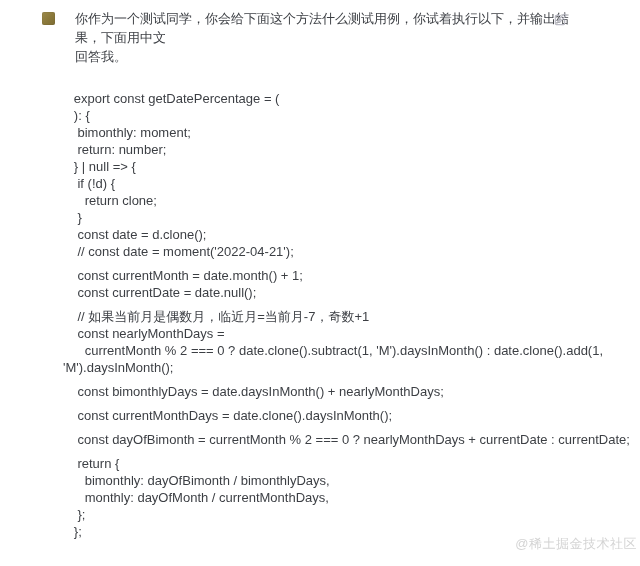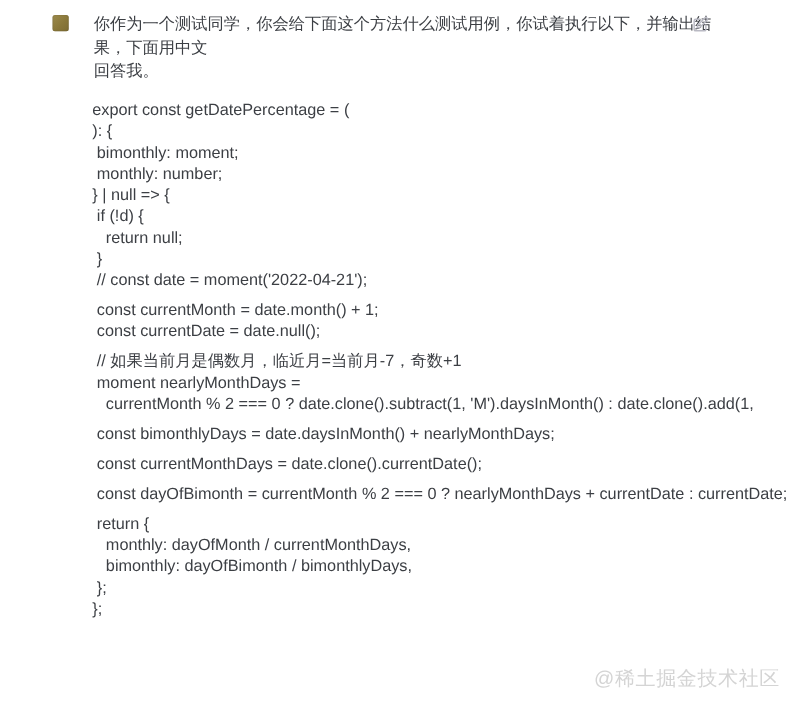--- a/index.html
+++ b/index.html
@@ -32,21 +32,21 @@
     width: 530px;
   }
   .paragraph {
     padding-left: 12px;
     font-size: 13px;
     line-height: 19px;
     white-space: pre-wrap;
     color: #3c3f44;
   }
   .code-block {
-    margin-top: 13px;
+    margin-top: 24px;
     font-size: 13px;
     color: #3c3f44;
   }
   .code-line {
     height: 17px;
     line-height: 17px;
     white-space: pre;
   }
   .code-blank {
     height: 7px;
@@ -60,23 +60,23 @@
     border: none;
     background: transparent;
     padding: 0;
     cursor: pointer;
     display: flex;
     align-items: center;
     justify-content: center;
   }
   .watermark {
     position: absolute;
-    right: 16px;
+    right: 3px;
     top: 537px;
-    font-size: 16px;
+    font-size: 13px;
     line-height: 14px;
     color: #d4d4d4;
     letter-spacing: 0.5px;
     text-align: right;
   }
 </style>
 </head>
 <body>
 
 <div class="page">
@@ -84,43 +84,45 @@
   <div class="avatar"></div>
 
   <div class="content">
     <div class="paragraph">你作为一个测试同学，你会给下面这个方法什么测试用例，你试着执行以下，并输出结果，下面用中文
 回答我。</div>
 
     <div class="code-block">
         <div class="code-line">   export const getDatePercentage = (</div>
         <div class="code-line">   ): {</div>
         <div class="code-line">    bimonthly: moment;</div>
-        <div class="code-line">    monthly: number;</div>
+        <div class="code-line">    return: number;</div>
         <div class="code-line">   } | null =&gt; {</div>
         <div class="code-line">    if (!d) {</div>
-        <div class="code-line">      return null;</div>
+        <div class="code-line">      return clone;</div>
         <div class="code-line">    }</div>
+        <div class="code-line">    const date = d.clone();</div>
         <div class="code-line">    // const date = moment('2022-04-21');</div>
         <div class="code-blank"></div>
         <div class="code-line">    const currentMonth = date.month() + 1;</div>
         <div class="code-line">    const currentDate = date.null();</div>
         <div class="code-blank"></div>
         <div class="code-line">    // 如果当前月是偶数月，临近月=当前月-7，奇数+1</div>
-        <div class="code-line">    moment nearlyMonthDays =</div>
+        <div class="code-line">    const nearlyMonthDays =</div>
         <div class="code-line">      currentMonth % 2 === 0 ? date.clone().subtract(1, 'M').daysInMonth() : date.clone().add(1,</div>
+        <div class="code-line">'M').daysInMonth();</div>
         <div class="code-blank"></div>
         <div class="code-line">    const bimonthlyDays = date.daysInMonth() + nearlyMonthDays;</div>
         <div class="code-blank"></div>
-        <div class="code-line">    const currentMonthDays = date.clone().currentDate();</div>
+        <div class="code-line">    const currentMonthDays = date.clone().daysInMonth();</div>
         <div class="code-blank"></div>
         <div class="code-line">    const dayOfBimonth = currentMonth % 2 === 0 ? nearlyMonthDays + currentDate : currentDate;</div>
         <div class="code-blank"></div>
         <div class="code-line">    return {</div>
+        <div class="code-line">      bimonthly: dayOfBimonth / bimonthlyDays,</div>
         <div class="code-line">      monthly: dayOfMonth / currentMonthDays,</div>
-        <div class="code-line">      bimonthly: dayOfBimonth / bimonthlyDays,</div>
         <div class="code-line">    };</div>
         <div class="code-line">   };</div>
       </div>
   </div>
 
   <button class="edit-btn">
     <span style="display:flex;">
       <svg width="14" height="14" viewBox="0 0 24 24" fill="none" stroke="#b9b9c3" stroke-width="2" stroke-linecap="round" stroke-linejoin="round">
         <path d="M12 4H6a2 2 0 0 0-2 2v12a2 2 0 0 0 2 2h12a2 2 0 0 0 2-2v-6"></path>
         <path d="M18.5 2.5a2.12 2.12 0 0 1 3 3L12 15l-4 1 1-4 9.5-9.5z"></path>

